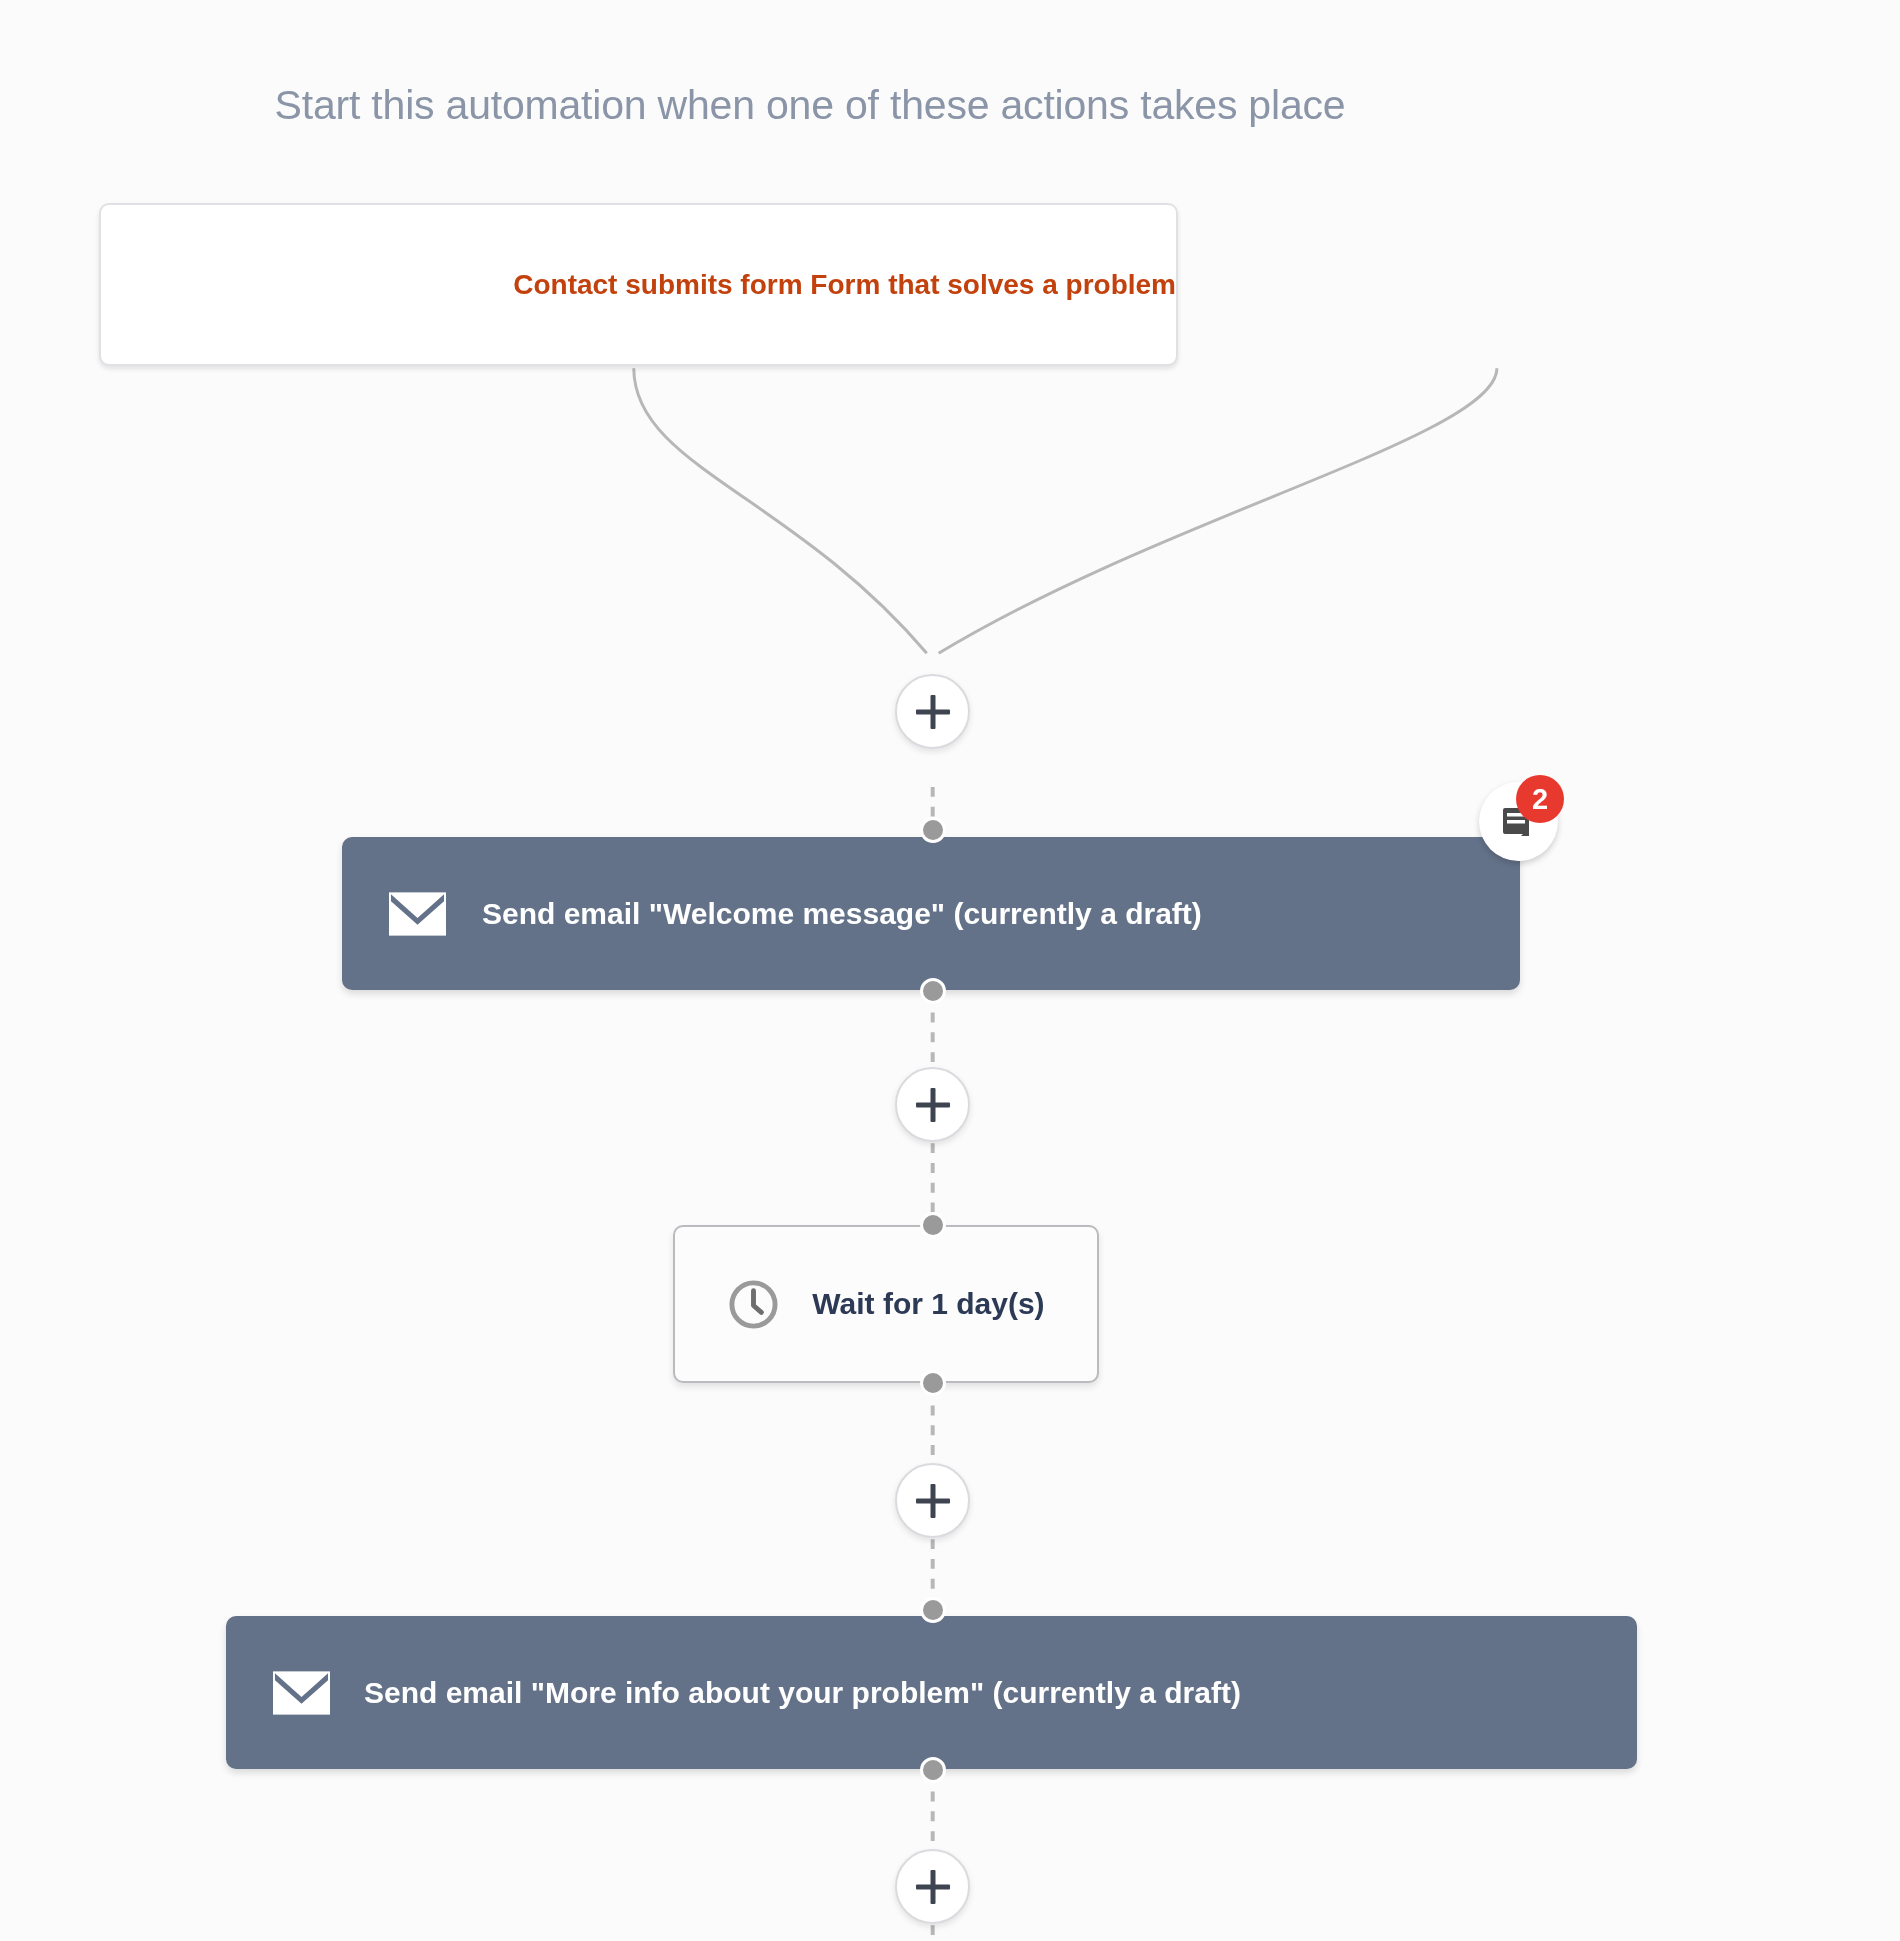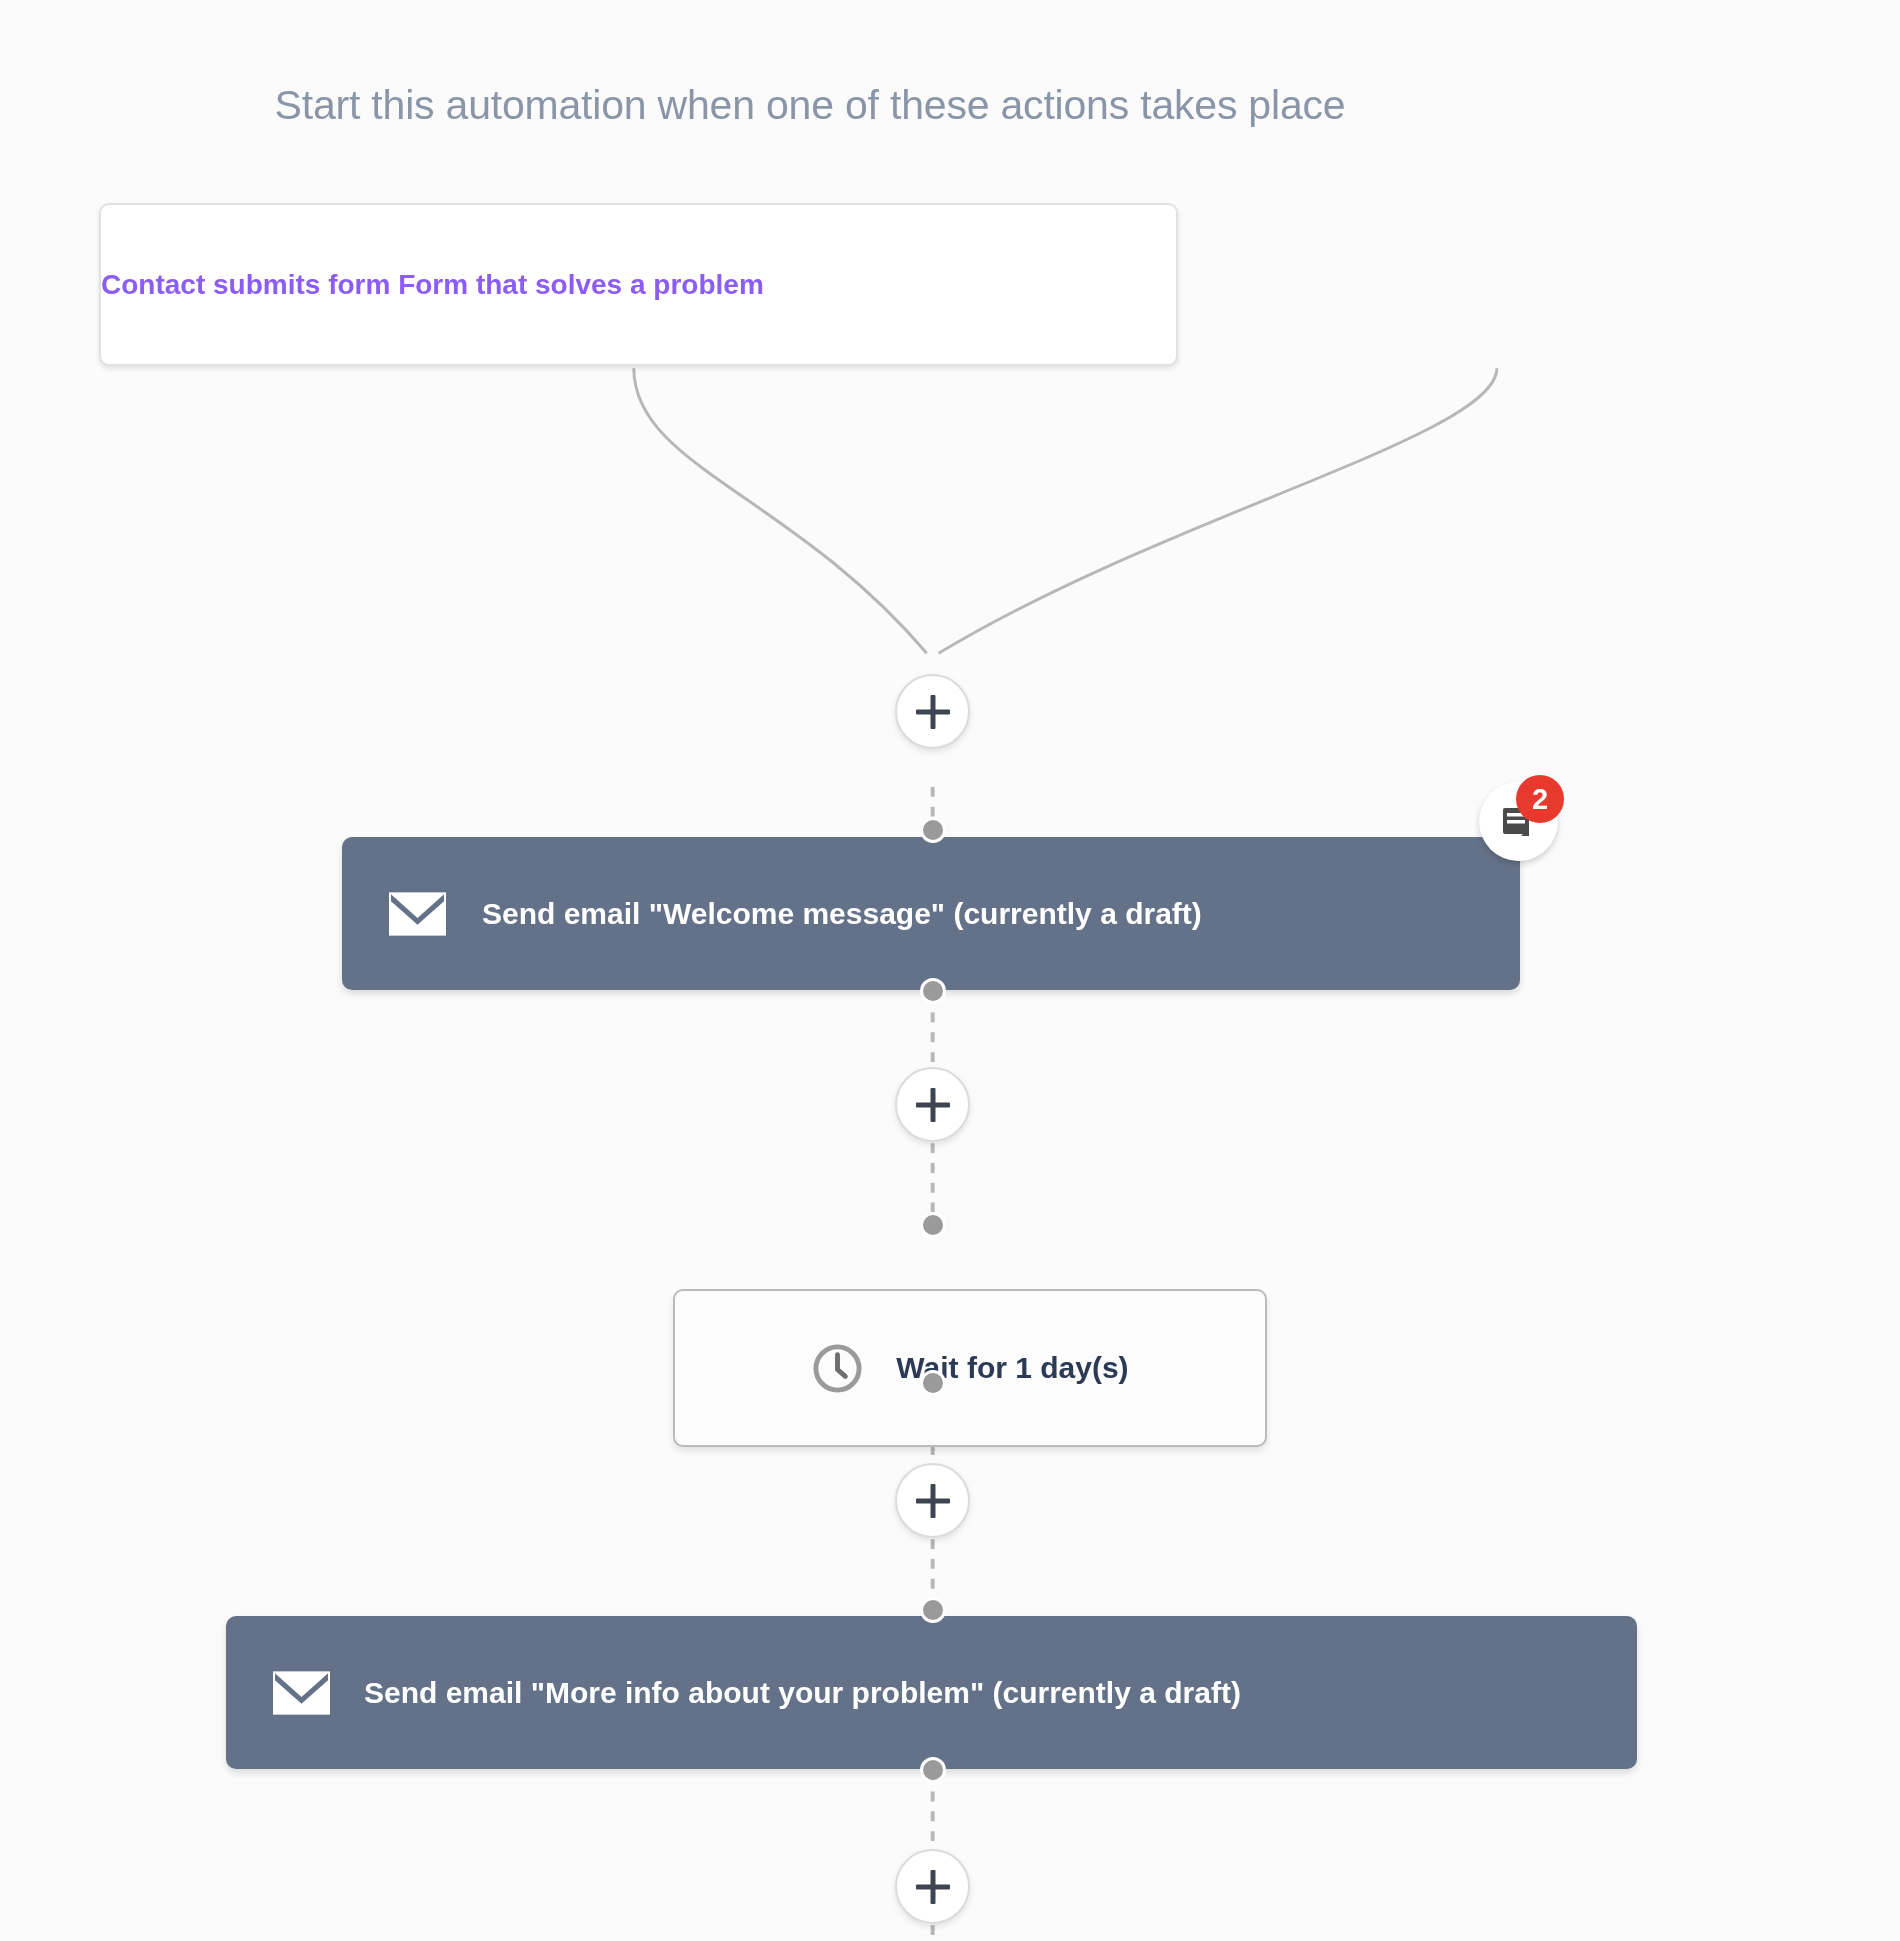--- a/index.html
+++ b/index.html
@@ -44,25 +44,25 @@
     white-space: nowrap;
     padding-right: 297px;
     margin-left: 8px;
   }
 
   
   .trigger-box {
     position: absolute;
     display: flex;
     align-items: center;
-    justify-content: flex-start;
+    justify-content: flex-end;
     border-radius: 10px;
     font-size: 28px;
     font-weight: bold;
-    color: #8b5cf6;
+    color: #c2410c;
     z-index: 4;
   }
 
   #trigger-form {
     left: 99px;
     top: 203px;
     width: 1079px;
     height: 163px;
     background: #ffffff;
     border: 2px solid #dfe1e4;
@@ -156,22 +156,22 @@
 
   
   #node-email-1 {
     left: 342px; top: 837px;
     width: 1178px; height: 153px;
     padding-left: 47px;
   }
   #node-email-1 .node-label { margin-left: 36px; }
 
   #node-wait-1 {
-    left: 673px; top: 1289px;
-    width: 594px; height: 158px;
+    left: 673px; top: 1225px;
+    width: 426px; height: 158px;
   }
   #node-wait-1 .node-icon { margin-right: 32px; }
 
   #node-email-2 {
     left: 226px; top: 1616px;
     width: 1411px; height: 153px;
     padding-left: 47px;
   }
   #node-email-2 .node-label { margin-left: 34px; }
 

